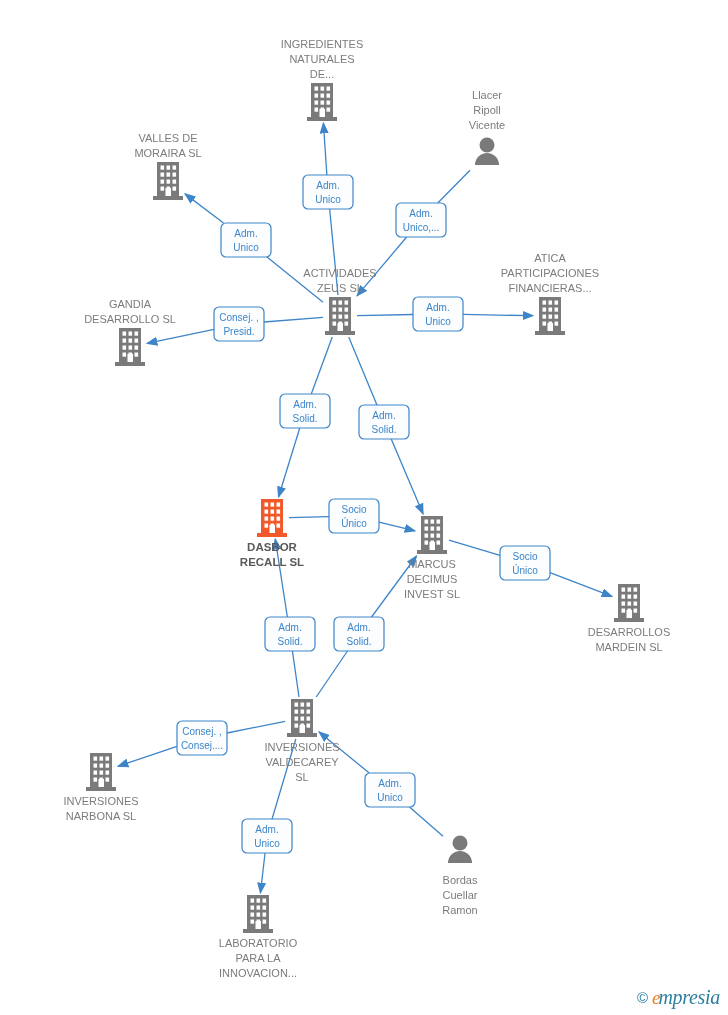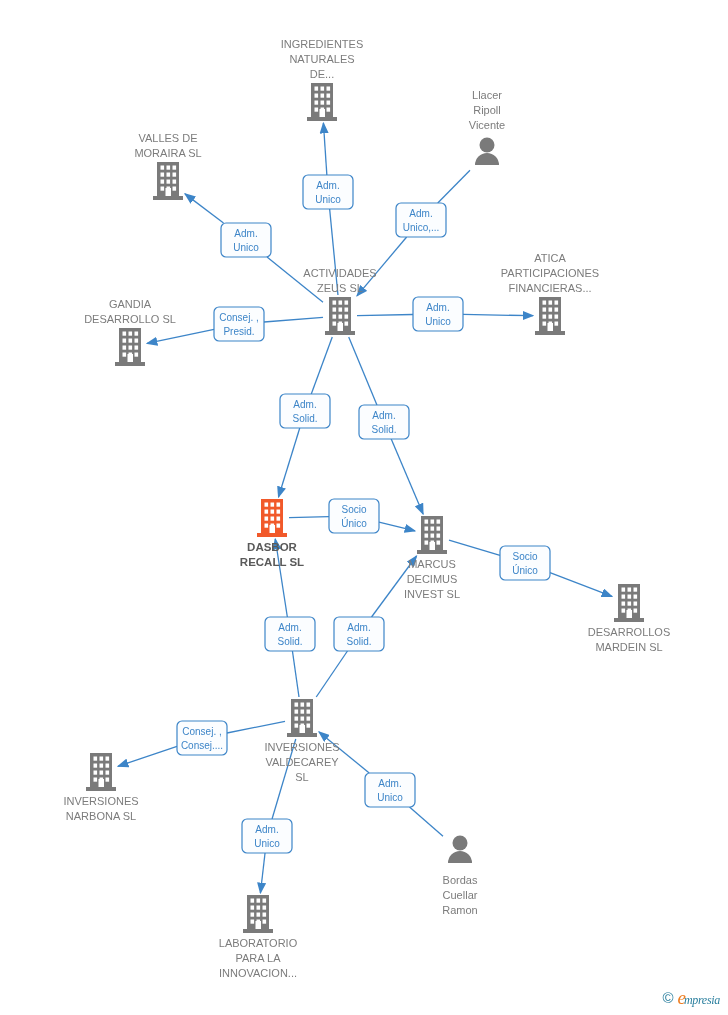--- a/index.html
+++ b/index.html
@@ -64,21 +64,21 @@
   }
   .wm-e {
     color: #ee7e22;
     font-size: 19px;
     font-family: "Liberation Serif", serif;
     font-style: italic;
     line-height: 1;
   }
   .wm-rest {
     color: #2a7f9e;
-    font-size: 12px;
+    font-size: 20px;
     font-family: "Liberation Serif", serif;
     font-style: italic;
     letter-spacing: -0.3px;
     margin-left: -2px;
     line-height: 1;
   }
 </style>
 </head>
 <body>
 

